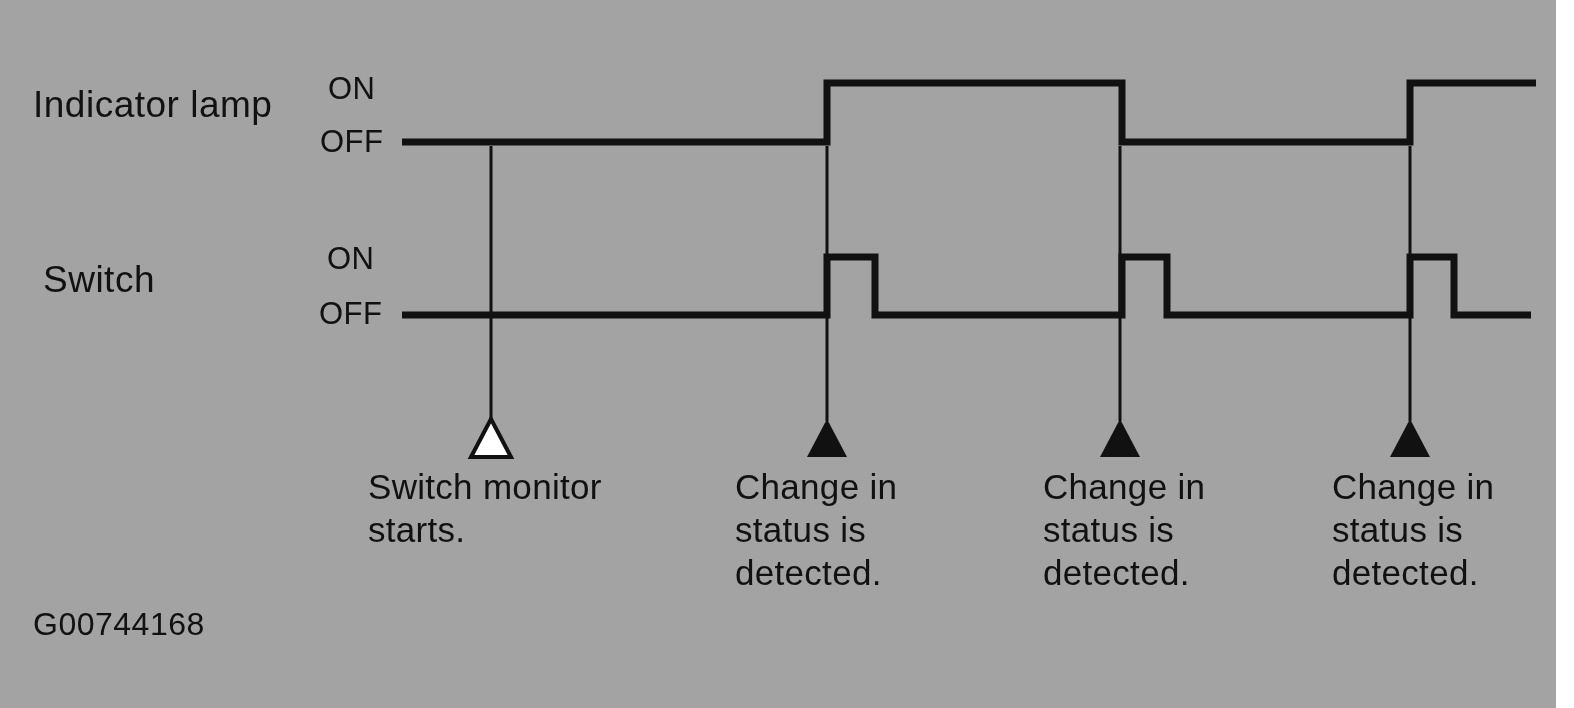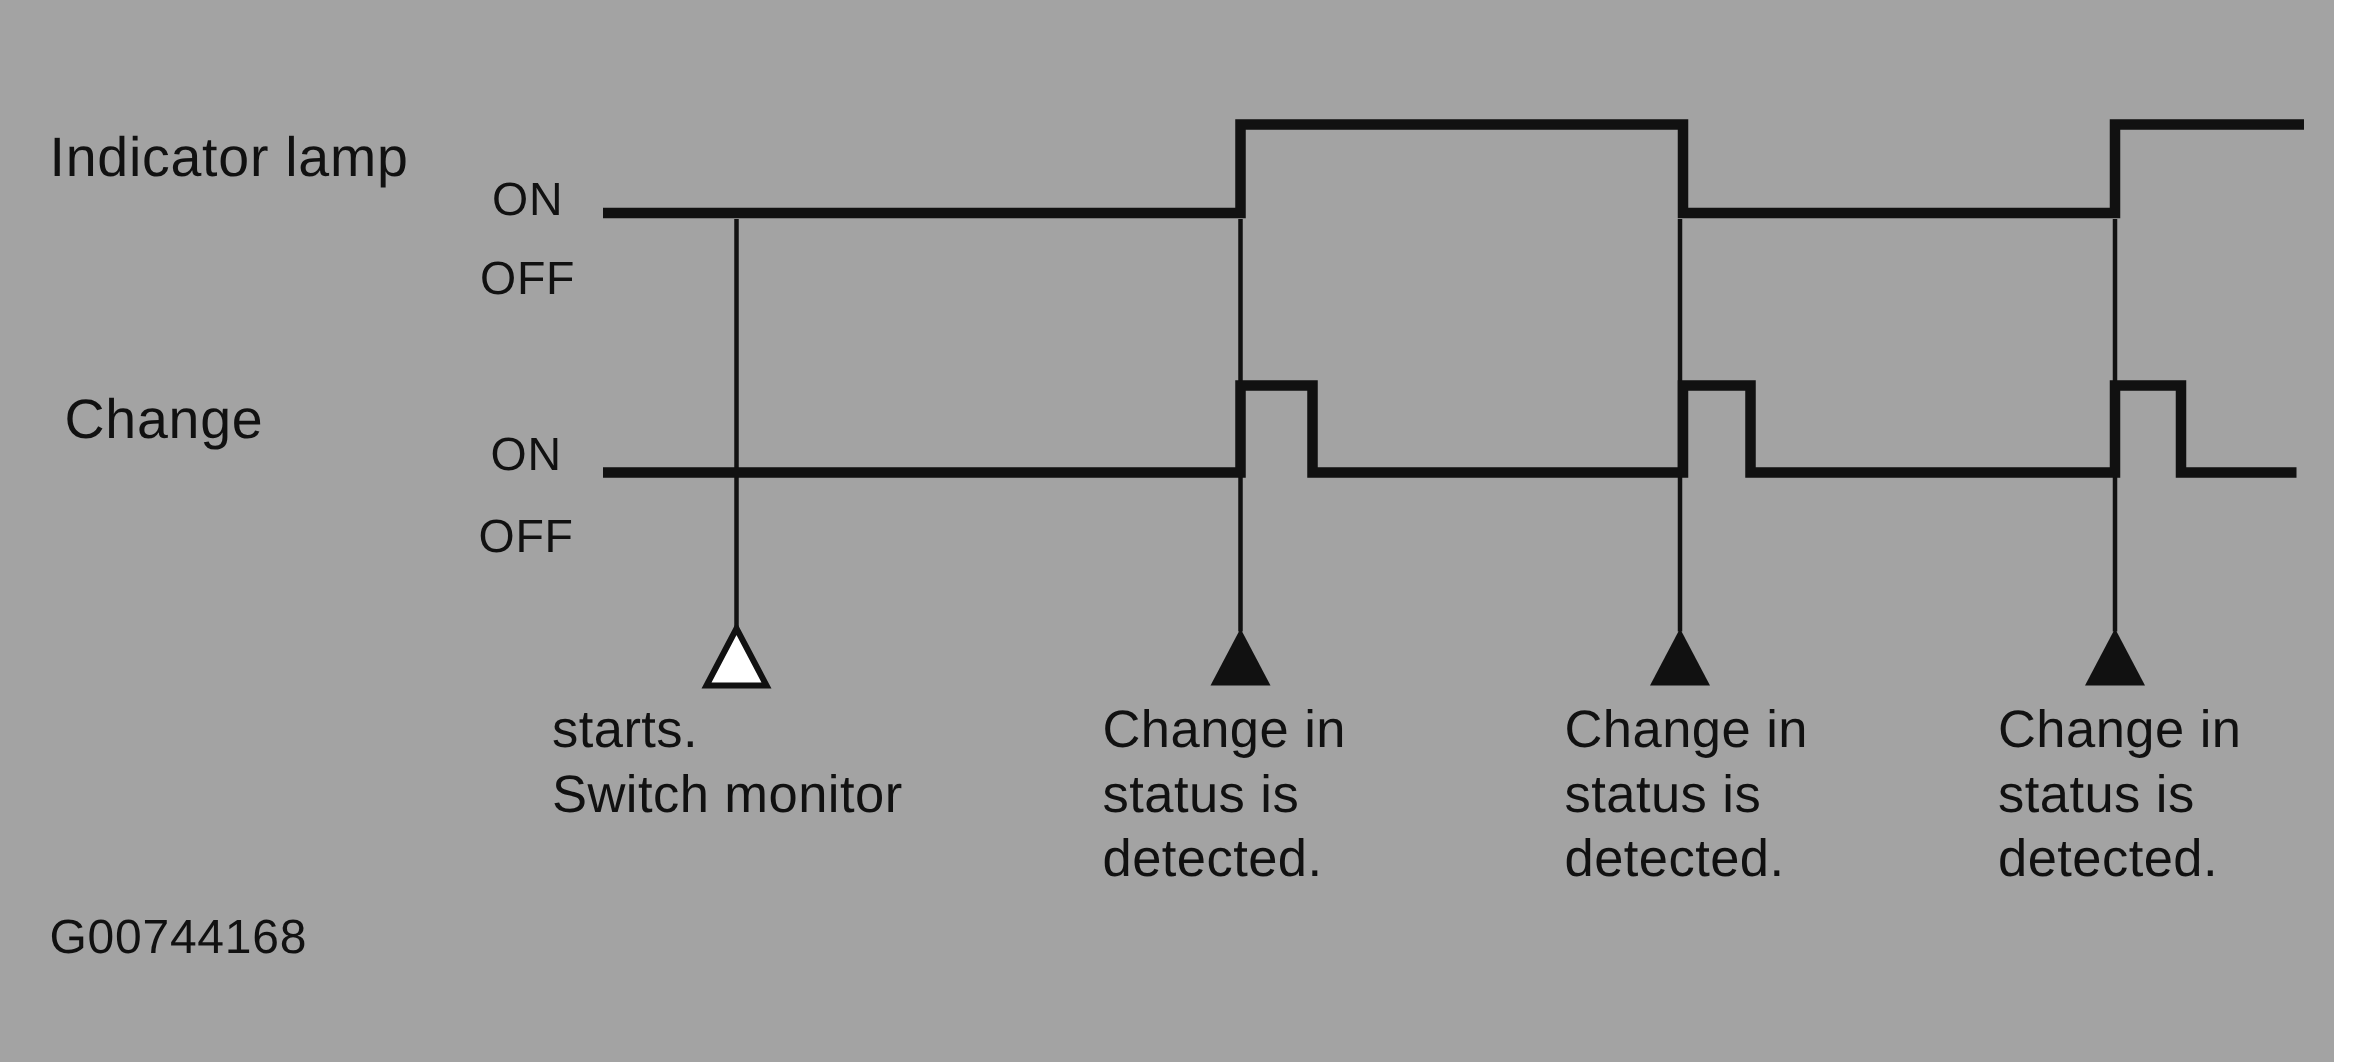--- a/index.html
+++ b/index.html
@@ -19,21 +19,20 @@
   .abs { position: absolute; white-space: nowrap; }
   .sig-name {
     font-size: 37px;
     line-height: 1;
     letter-spacing: 0.5px;
   }
   .onoff {
     font-size: 31px;
     line-height: 1;
     letter-spacing: 0.5px;
-    margin-top: 44px;
   }
   .lamp-name   { left: 33px;  top: 86px;  }
   .buzzer-name { left: 43px;  top: 261px; }
   .lamp-on     { left: 328px; top: 73px;  }
   .lamp-off    { left: 320px; top: 126px; }
   .buzzer-on   { left: 327px; top: 243px; }
   .buzzer-off  { left: 319px; top: 298px; }
   .fig-code {
     left: 33px; top: 608px;
     font-size: 32px;
@@ -59,43 +58,43 @@
 <body>
 
 <div class="figure">
 
   <span class="abs sig-name lamp-name">Indicator lamp</span>
 
   <span class="abs onoff lamp-on">ON</span>
 
   <span class="abs onoff lamp-off">OFF</span>
 
-  <span class="abs sig-name buzzer-name">Change</span>
+  <span class="abs sig-name buzzer-name">Switch</span>
 
   <span class="abs onoff buzzer-on">ON</span>
 
   <span class="abs onoff buzzer-off">OFF</span>
 
   <svg id="wave-svg" viewBox="0 0 1574 708" xmlns="http://www.w3.org/2000/svg">
       <line x1="491" x2="491" y1="146" y2="421" stroke="#111111" stroke-width="3"></line>
       <line x1="827" x2="827" y1="146" y2="421" stroke="#111111" stroke-width="3"></line>
       <line x1="1120" x2="1120" y1="146" y2="421" stroke="#111111" stroke-width="3"></line>
       <line x1="1410" x2="1410" y1="146" y2="421" stroke="#111111" stroke-width="3"></line>
       <polyline points="402,142 827,142 827,83 1122,83 1122,142 1410,142 1410,83 1536,83" fill="none" stroke="#111111" stroke-width="7" stroke-linejoin="miter" stroke-linecap="butt"></polyline>
       <polyline points="402,315 827,315 827,257 875,257 875,315 1122,315 1122,257 1167,257 1167,315 1410,315 1410,257 1454,257 1454,315 1531,315" fill="none" stroke="#111111" stroke-width="7" stroke-linejoin="miter" stroke-linecap="butt"></polyline>
       <polygon points="491,419 471,457 511,457" fill="#ffffff" stroke="#111111" stroke-width="4"></polygon>
       <polygon points="827,419 807,457 847,457" fill="#111111"></polygon>
       <polygon points="1120,419 1100,457 1140,457" fill="#111111"></polygon>
       <polygon points="1410,419 1390,457 1430,457" fill="#111111"></polygon>
     </svg>
 
   <div id="marker-labels">
       <div class="marker-label" style="left: 368px;">
+        <div>Switch monitor</div>
         <div>starts.</div>
-        <div>Switch monitor</div>
       </div>
       <div class="marker-label" style="left: 735px;">
         <div>Change in</div>
         <div>status is</div>
         <div>detected.</div>
       </div>
       <div class="marker-label" style="left: 1043px;">
         <div>Change in</div>
         <div>status is</div>
         <div>detected.</div>

